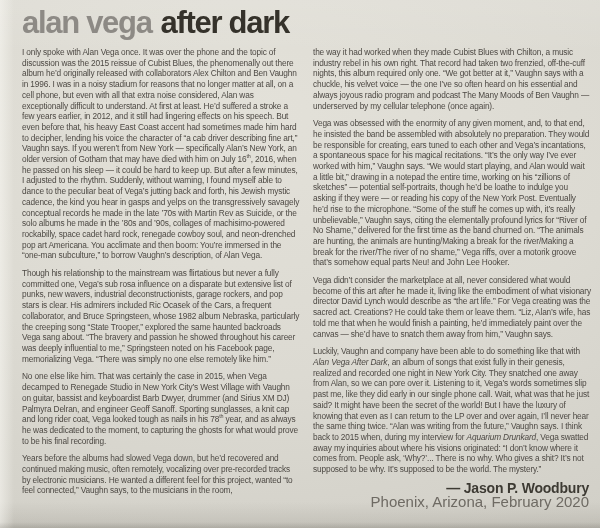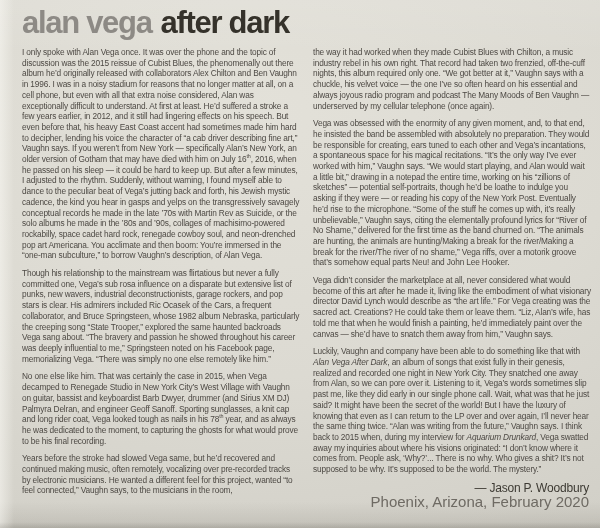--- a/index.html
+++ b/index.html
@@ -43,42 +43,42 @@
     margin: 0 0 7px 0;
     font-size: 8.3px; line-height: 10.7px;
     letter-spacing: -0.15px;
     color: #4d4944;
     text-align: left;
   }
   .para sup { font-size: 0.65em; line-height: 0; }
   .para i { font-style: italic; }
   .sig { text-align: right; margin-top: 3px; padding-right: 2px; }
   .sig-name {
-    font-weight: normal; font-size: 12px; line-height: 12px;
+    font-weight: bold; font-size: 14px; line-height: 12px;
     letter-spacing: -0.2px; color: #3d3a33;
   }
   .sig-loc {
     font-size: 15px; line-height: 11px; margin-top: 2px;
     color: #6e6a63;
   }
 </style>
 </head>
 <body>
 
 <div class="page">
   <div class="edge-left"></div>
 
   <h1 class="title"><span class="title-artist">alan vega</span><span class="title-album">after dark</span></h1>
 
   <div class="columns">
     <div class="col">
         <p class="para">I only spoke with Alan Vega once. It was over the phone and the topic of discussion was the 2015 reissue of Cubist Blues, the phenomenally out there album he’d originally released with collaborators Alex Chilton and Ben Vaughn in 1996. I was in a noisy stadium for reasons that no longer matter at all, on a cell phone, but even with all that extra noise considered, Alan was exceptionally difficult to understand. At first at least. He’d suffered a stroke a few years earlier, in 2012, and it still had lingering effects on his speech. But even before that, his heavy East Coast accent had sometimes made him hard to decipher, lending his voice the character of “a cab driver describing fine art,” Vaughn says. If you weren’t from New York — specifically Alan’s New York, an older version of Gotham that may have died with him on July 16<sup>th</sup>, 2016, when he passed on his sleep — it could be hard to keep up. But after a few minutes, I adjusted to the rhythm. Suddenly, without warning, I found myself able to dance to the peculiar beat of Vega’s jutting back and forth, his Jewish mystic cadence, the kind you hear in gasps and yelps on the transgressively savagely conceptual records he made in the late ’70s with Martin Rev as Suicide, or the solo albums he made in the ’80s and ’90s, collages of machisimo-powered rockabilly, space cadet hard rock, renegade cowboy soul, and neon-drenched pop art Americana. You acclimate and then boom: You’re immersed in the “one-man subculture,” to borrow Vaughn’s description, of Alan Vega.</p>
         <p class="para">Though his relationship to the mainstream was flirtatious but never a fully committed one, Vega’s sub rosa influence on a disparate but extensive list of punks, new wavers, industrial deconstructionists, garage rockers, and pop stars is clear. His admirers included Ric Ocasek of the Cars, a frequent collaborator, and Bruce Springsteen, whose 1982 album Nebraska, particularly the creeping song “State Trooper,” explored the same haunted backroads Vega sang about. “The bravery and passion he showed throughout his career was deeply influential to me,” Springsteen noted on his Facebook page, memorializing Vega. “There was simply no one else remotely like him.”</p>
         <p class="para">No one else like him. That was certainly the case in 2015, when Vega decamped to Renegade Studio in New York City’s West Village with Vaughn on guitar, bassist and keyboardist Barb Dwyer, drummer (and Sirius XM DJ) Palmyra Delran, and engineer Geoff Sanoff. Sporting sunglasses, a knit cap and long rider coat, Vega looked tough as nails in his 78<sup>th</sup> year, and as always he was dedicated to the moment, to capturing the ghosts for what would prove to be his final recording.</p>
-        <p class="para">Years before the stroke had slowed Vega same, but he’d recovered and continued making music, often remotely, vocalizing over pre-recorded tracks by electronic musicians. He wanted a different feel for this project, wanted “to feel connected,” Vaughn says, to the musicians in the room,</p>
+        <p class="para">Years before the albums had slowed Vega down, but he’d recovered and continued making music, often remotely, vocalizing over pre-recorded tracks by electronic musicians. He wanted a different feel for this project, wanted “to feel connected,” Vaughn says, to the musicians in the room,</p>
       </div>
 
     <div class="col">
       <div>
           <p class="para">the way it had worked when they made Cubist Blues with Chilton, a music industry rebel in his own right. That record had taken two frenzied, off-the-cuff nights, this album required only one. “We got better at it,” Vaughn says with a chuckle, his velvet voice — the one I’ve so often heard on his essential and always joyous radio program and podcast The Many Moods of Ben Vaughn — underserved by my cellular telephone (once again).</p>
           <p class="para">Vega was obsessed with the enormity of any given moment, and, to that end, he insisted the band be assembled with absolutely no preparation. They would be responsible for creating, ears tuned to each other and Vega’s incantations, a spontaneous space for his magical recitations. “It’s the only way I’ve ever worked with him,” Vaughn says. “We would start playing, and Alan would wait a little bit,” drawing in a notepad the entire time, working on his “zillions of sketches” — potential self-portraits, though he’d be loathe to indulge you asking if they were — or reading his copy of the New York Post. Eventually he’d rise to the microphone. “Some of the stuff he comes up with, it’s really unbelievable,” Vaughn says, citing the elementally profound lyrics for “River of No Shame,” delivered for the first time as the band churned on. “The animals are hunting, the animals are hunting/Making a break for the river/Making a break for the river/The river of no shame,” Vega riffs, over a motorik groove that’s somehow equal parts Neu! and John Lee Hooker.</p>
           <p class="para">Vega didn’t consider the marketplace at all, never considered what would become of this art after he made it, living like the embodiment of what visionary director David Lynch would describe as “the art life.” For Vega creating was the sacred act. Creations? He could take them or leave them. “Liz, Alan’s wife, has told me that when he would finish a painting, he’d immediately paint over the canvas — she’d have to snatch them away from him,” Vaughn says.</p>
           <p class="para">Luckily, Vaughn and company have been able to do something like that with <i>Alan Vega After Dark</i>, an album of songs that exist fully in their genesis, realized and recorded one night in New York City. They snatched one away from Alan, so we can pore over it. Listening to it, Vega’s words sometimes slip past me, like they did early in our single phone call. Wait, what was that he just said? It might have been the secret of the world! But I have the luxury of knowing that even as I can return to the LP over and over again, I’ll never hear the same thing twice. “Alan was writing from the future,” Vaughn says. I think back to 2015 when, during my interview for <i>Aquarium Drunkard</i>, Vega swatted away my inquiries about where his visions originated: “I don’t know where it comes from. People ask, ‘Why?’... There is no why. Who gives a shit? It’s not supposed to be why. It’s supposed to be the world. The mystery.”</p>
         </div>
       <div class="sig">

